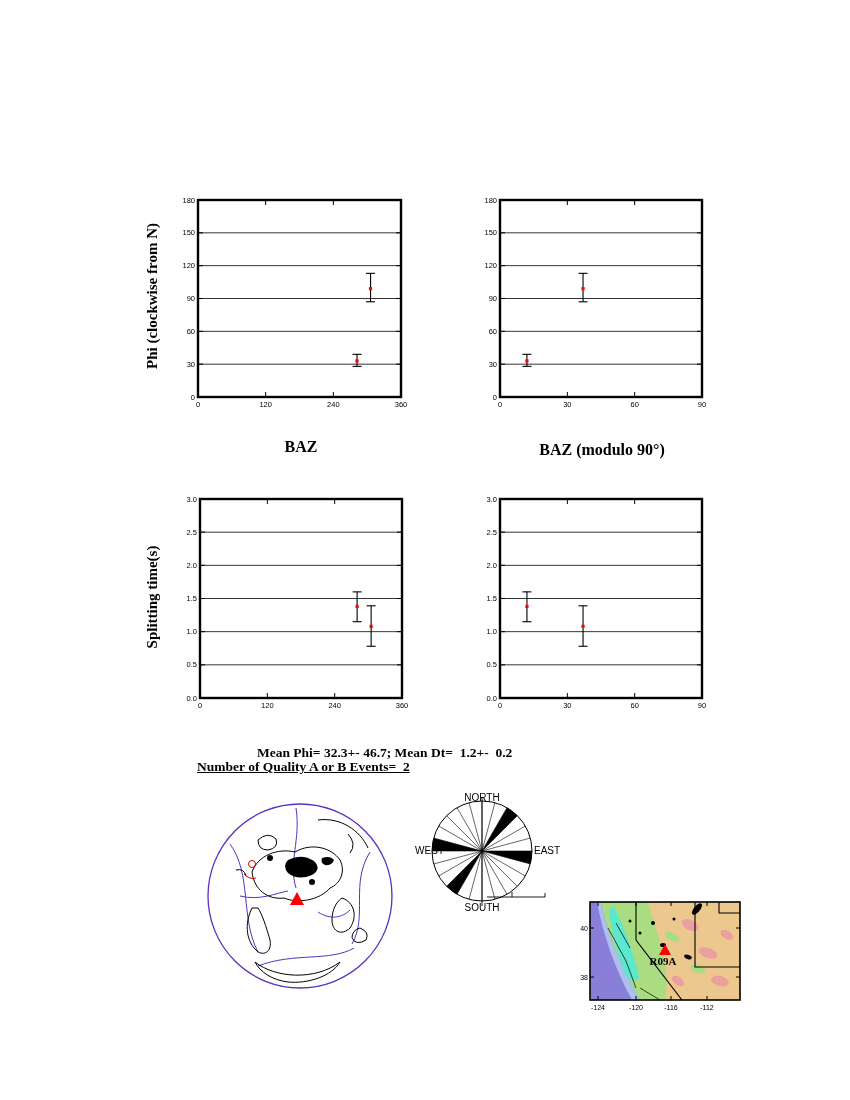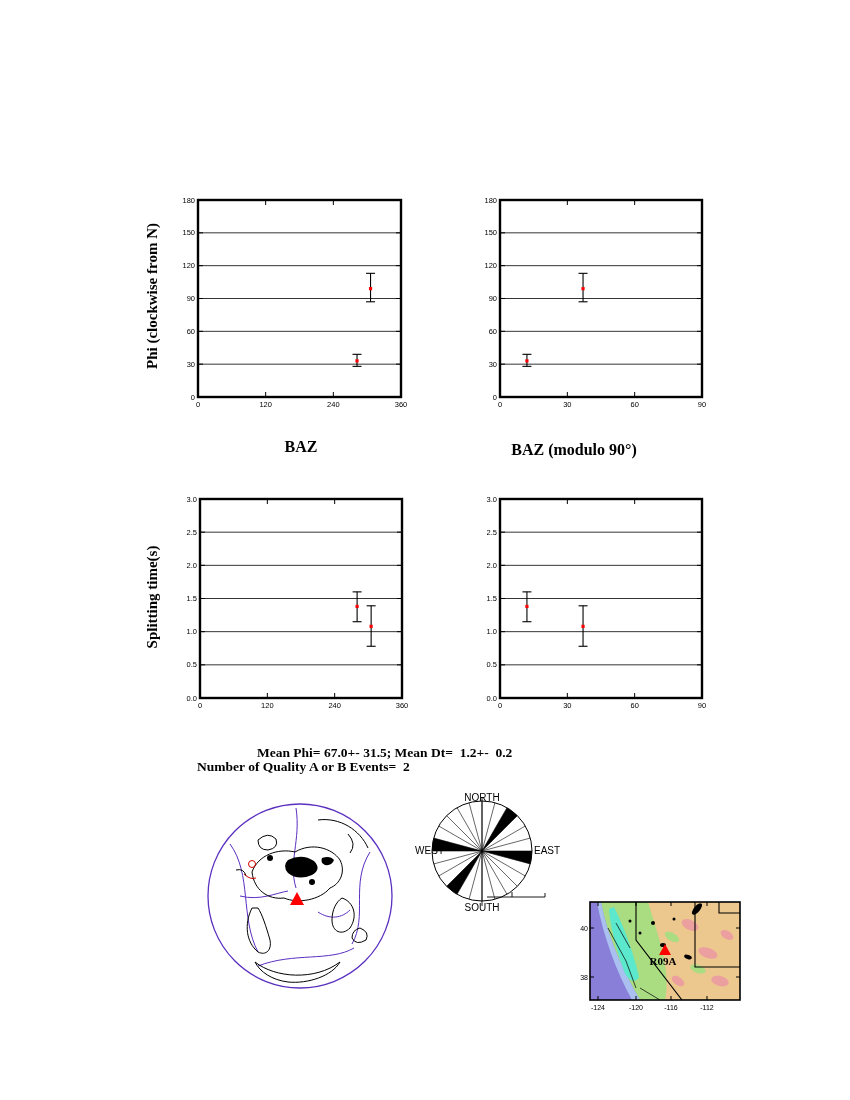--- a/index.html
+++ b/index.html
@@ -7,29 +7,29 @@
         font-family:"Liberation Serif",serif;color:#000;}
   #title{position:absolute;left:0;top:167px;width:850px;text-align:center;
          font-size:17px;font-weight:bold;white-space:pre;}
   .ylab{position:absolute;transform:translate(-50%,-50%) rotate(-90deg);white-space:nowrap;
         font-size:15px;font-weight:bold;}
   #ylab-phi{left:152px;top:296px;}
   #ylab-dt{left:152px;top:597px;}
   .xlab{position:absolute;transform:translate(-50%,-50%);white-space:pre;
         font-size:16px;font-weight:bold;}
   #xlab-baz{left:301px;top:447px;}
-  #xlab-bazmod{left:574px;top:450px;}
+  #xlab-bazmod{left:602px;top:450px;}
   .plot{position:absolute;}
   #plot0{left:198px;top:200px;}
   #plot1{left:500px;top:200px;}
   #plot2{left:200px;top:499px;}
   #plot3{left:500px;top:499px;}
   .plot svg, .figsvg{overflow:visible;display:block;}
   #stats1{position:absolute;left:257px;top:745px;font-size:13.5px;font-weight:bold;white-space:pre;}
-  #stats2{position:absolute;left:197px;top:759px;font-size:13.5px;font-weight:bold;white-space:pre;}
+  #stats2{position:absolute;left:197px;top:759px;font-size:13.5px;font-weight:bold;white-space:pre;text-decoration:underline;}
   #globe{position:absolute;left:200px;top:800px;}
   #rose{position:absolute;left:400px;top:790px;}
   #map{position:absolute;left:570px;top:893px;}
   text{fill:#000;}
   .tick-label{font-family:"Liberation Sans",sans-serif;font-size:7.5px;}
   .rose-label{font-family:"Liberation Sans",sans-serif;font-size:10px;}
   .map-tick{font-family:"Liberation Sans",sans-serif;font-size:7px;}
   .map-station{font-family:"Liberation Serif",serif;font-size:11px;font-weight:bold;}
 </style>
 </head>
@@ -225,21 +225,21 @@
         <line x1="22.433333333333334" y1="92.86666666666667" x2="31.433333333333334" y2="92.86666666666667" stroke="#000" stroke-width="1.1"></line>
         <line x1="22.433333333333334" y1="122.71666666666667" x2="31.433333333333334" y2="122.71666666666667" stroke="#000" stroke-width="1.1"></line>
         <rect x="25.333333333333332" y="105.86000000000001" width="3.2" height="3.2" fill="#ff0000"></rect>
         <line x1="83.04444444444444" y1="106.79666666666667" x2="83.04444444444444" y2="147.26" stroke="#000" stroke-width="1.1"></line>
         <line x1="78.54444444444444" y1="106.79666666666667" x2="87.54444444444444" y2="106.79666666666667" stroke="#000" stroke-width="1.1"></line>
         <line x1="78.54444444444444" y1="147.26" x2="87.54444444444444" y2="147.26" stroke="#000" stroke-width="1.1"></line>
         <rect x="81.44444444444444" y="125.75999999999999" width="3.2" height="3.2" fill="#ff0000"></rect>
       </svg>
     </div>
 
-  <div id="stats1">Mean Phi= 67.0+- 31.5; Mean Dt=  1.2+-  0.2</div>
+  <div id="stats1">Mean Phi= 32.3+- 46.7; Mean Dt=  1.2+-  0.2</div>
   <div id="stats2">Number of Quality A or B Events=  2</div>
 
   <svg id="globe" class="figsvg" width="200" height="195">
     <g>
       <circle cx="100" cy="96" r="92" fill="none" stroke="#5a2fc0" stroke-width="1.3"></circle>
     </g>
     <g fill="none" stroke="#5a2fc0" stroke-width="1">
       <path d="M30,44 C52,74 40,118 58,152"></path>
       <path d="M96,8 C101,40 88,62 96,88"></path>
       <path d="M170,52 C150,84 168,116 152,144"></path>

